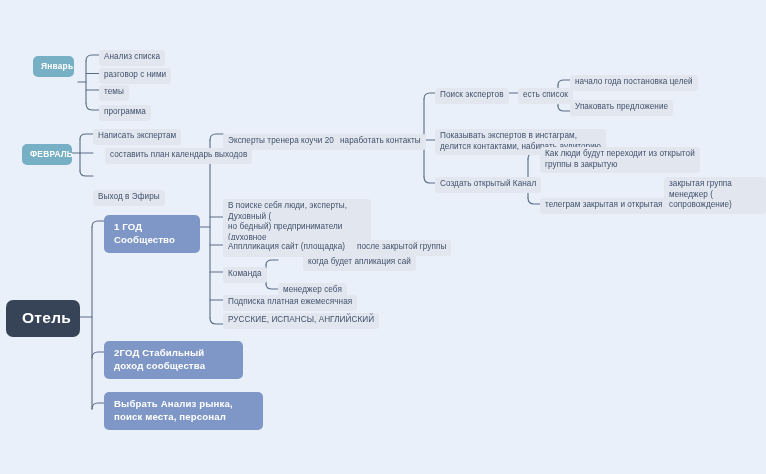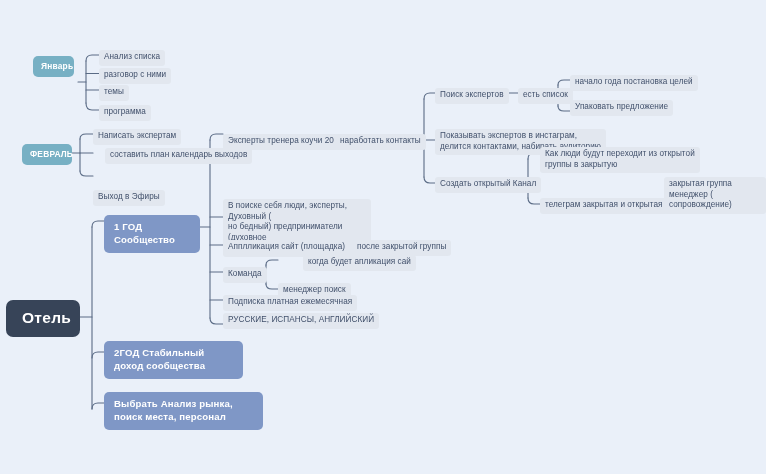--- a/index.html
+++ b/index.html
@@ -186,19 +186,19 @@
 развитие) спорт 1000 человек</div>
 
   <div class="node chip" style="left:223px; top:240px;">Апплликация сайт (площадка)</div>
 
   <div class="node chip" style="left:352px; top:240px;">после закрытой группы</div>
 
   <div class="node chip" style="left:223px; top:267px;">Команда</div>
 
   <div class="node chip" style="left:278px; top:255px;margin-left:25px;">когда будет апликация сай</div>
 
-  <div class="node chip" style="left:278px; top:283px;">менеджер поиск</div>
+  <div class="node chip" style="left:278px; top:283px;">менеджер себя</div>
 
   <div class="node chip" style="left:223px; top:313px;">РУССКИЕ, ИСПАНСЫ, АНГЛИЙСКИЙ</div>
 
   <div class="node chip" style="left:223px; top:295px;">Подписка платная ежемесячная</div>
 
 </div>
 
 </body></html>

